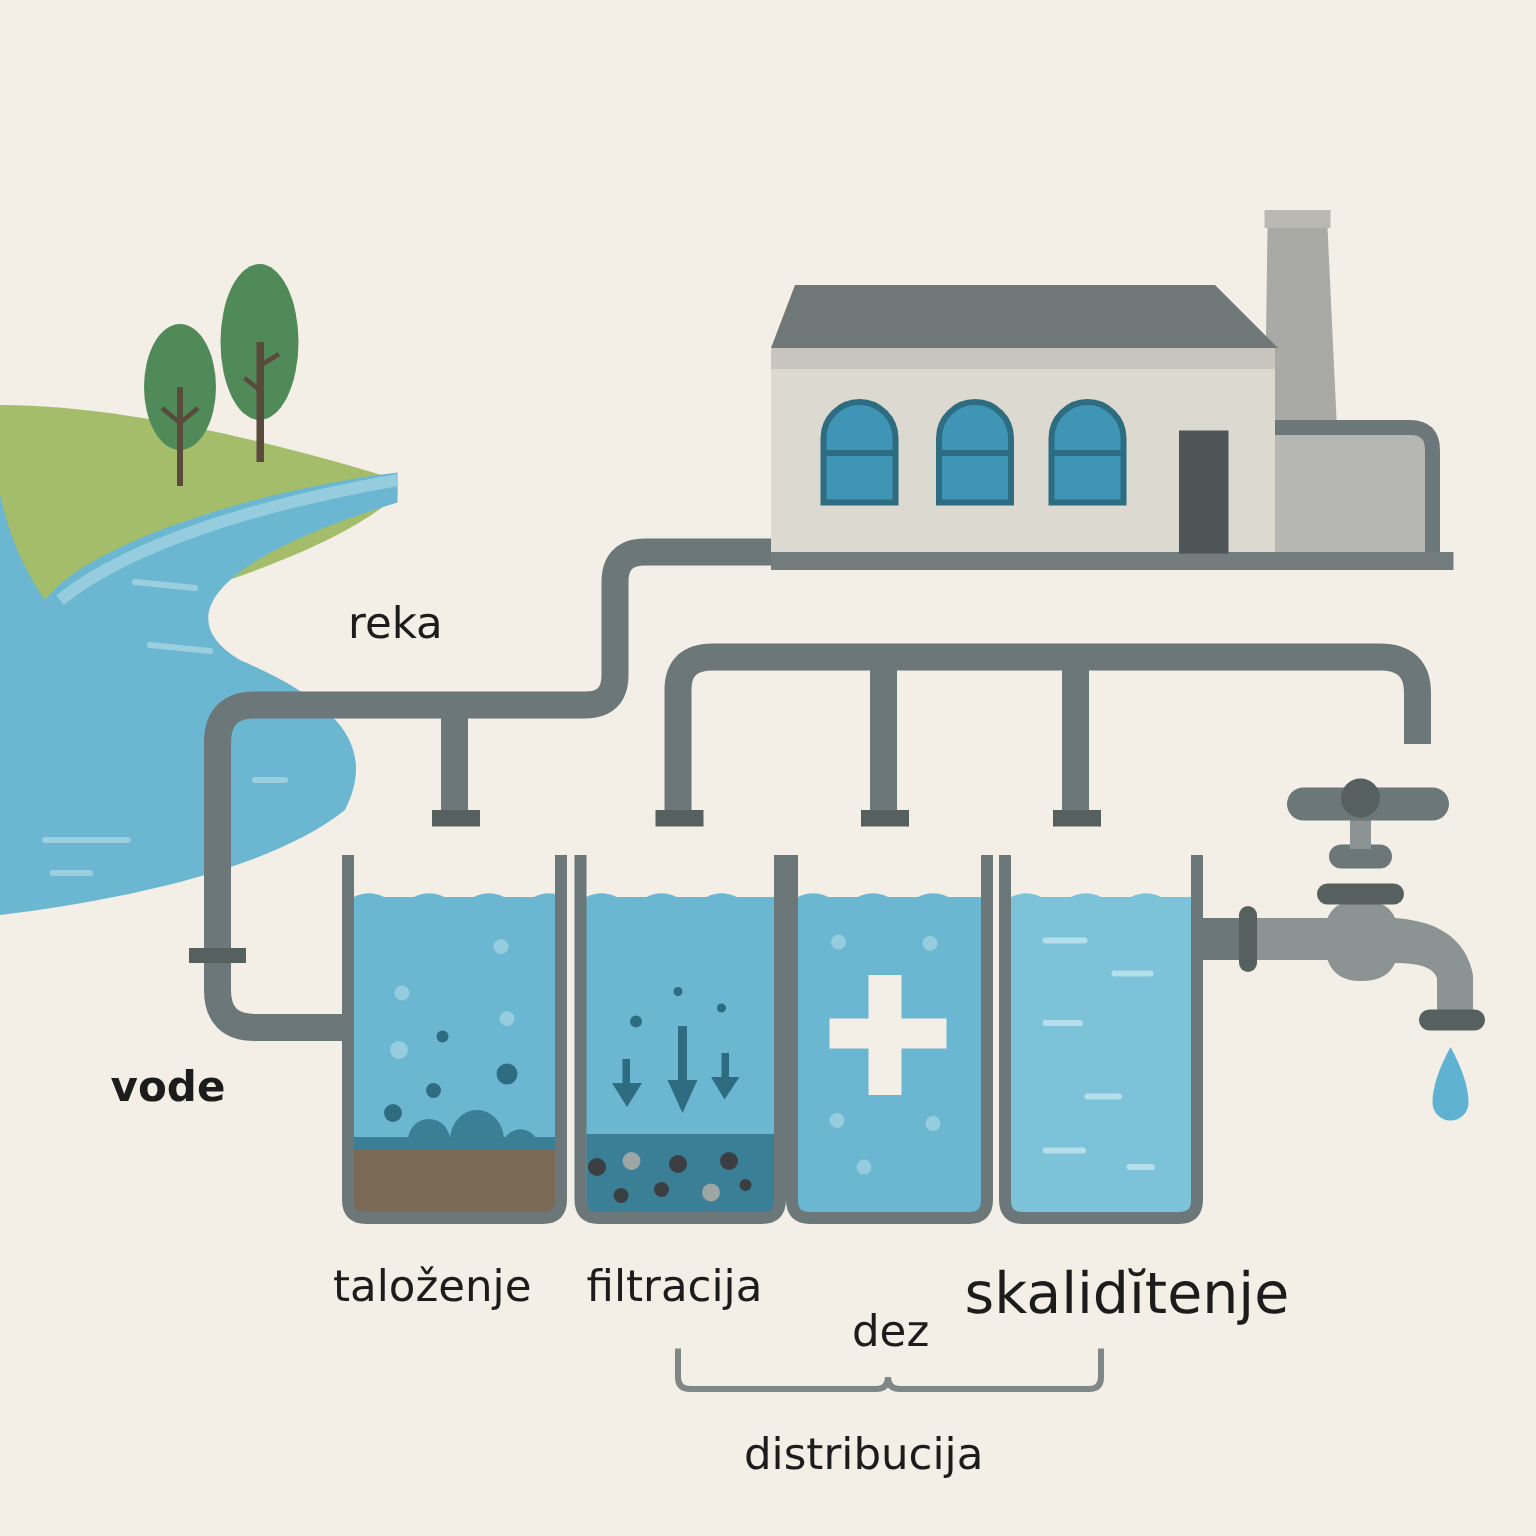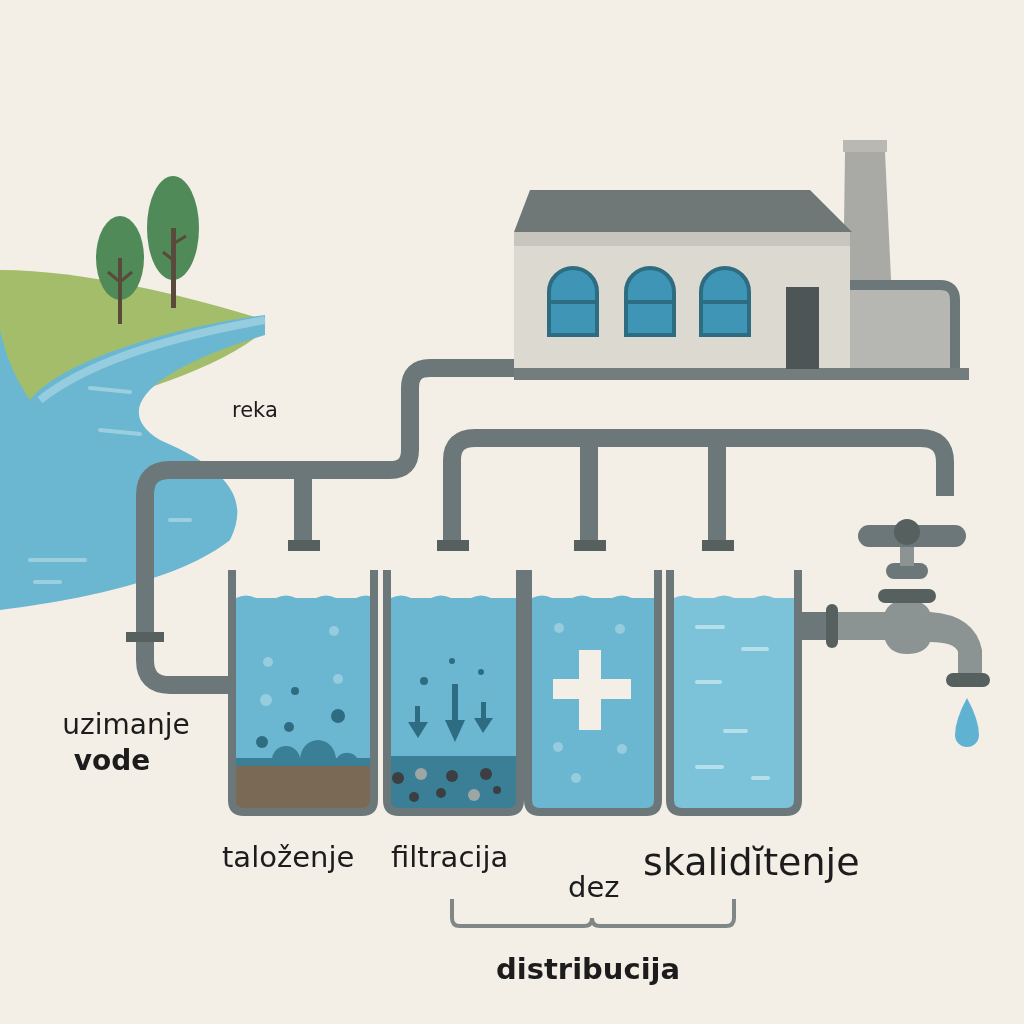--- a/index.html
+++ b/index.html
@@ -174,22 +174,21 @@
     <rect x="886" y="563" width="42" height="16" rx="8" fill="#6b7778"></rect>
     <rect x="900" y="546" width="14" height="20" fill="#8b9393"></rect>
     <rect x="858" y="525" width="108" height="22" rx="11" fill="#6b7778"></rect>
     <circle cx="907" cy="532" r="13" fill="#56605f"></circle>
   </g>
   <path d="M967,698 Q955,720 955,735 A12,12 0 0 0 979,735 Q979,720 967,698 Z" fill="#5fb2d1"></path>
 
   <path d="M452,899 L452,918 Q452,926 460,926 L584,926 Q592,926 592,918 Q592,926 600,926 L726,926 Q734,926 734,918 L734,899" fill="none" stroke="#7f8787" stroke-width="4"></path>
 </svg>
 
-<div class="lbl" style="left:232px;top:398px;font-size:21px;">reka</div>
+<div class="lbl" style="left:232px;top:398px;font-size:29px;">reka</div>
 <div class="lbl" style="left:46px;top:707px;font-size:28px;line-height:36px;text-align:center;width:160px;">
-  <div>uzimanje</div>
   <div style="margin-left:-28px;font-weight:bold;">vode</div>
 </div>
 <div class="lbl" style="left:222px;top:840px;font-size:29px;">taloženje</div>
 <div class="lbl" style="left:391px;top:840px;font-size:29px;">filtracija</div>
 <div class="lbl" style="left:568px;top:870px;font-size:29px;">dez</div>
 <div class="lbl" style="left:643px;top:840px;font-size:38px;">skalidĭtenje</div>
-<div class="lbl" style="left:496px;top:952px;font-size:29px;font-weight:bold;">distribucija</div>
+<div class="lbl" style="left:496px;top:952px;font-size:29px;">distribucija</div>
 
 </body></html>

